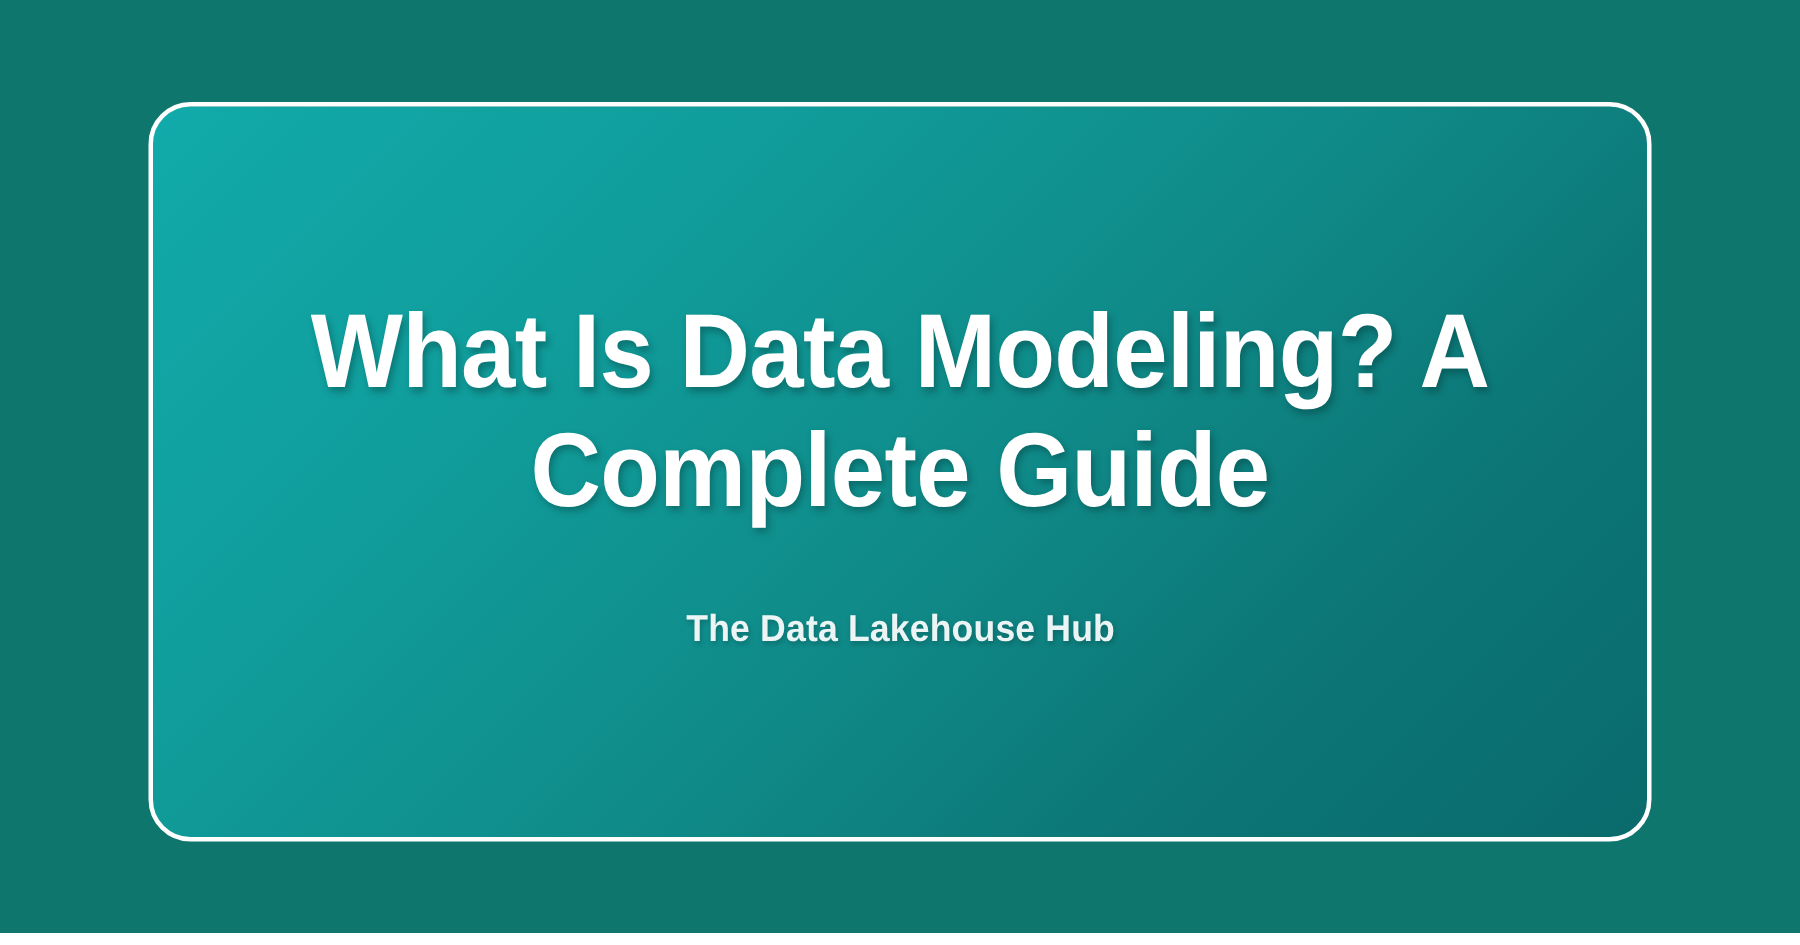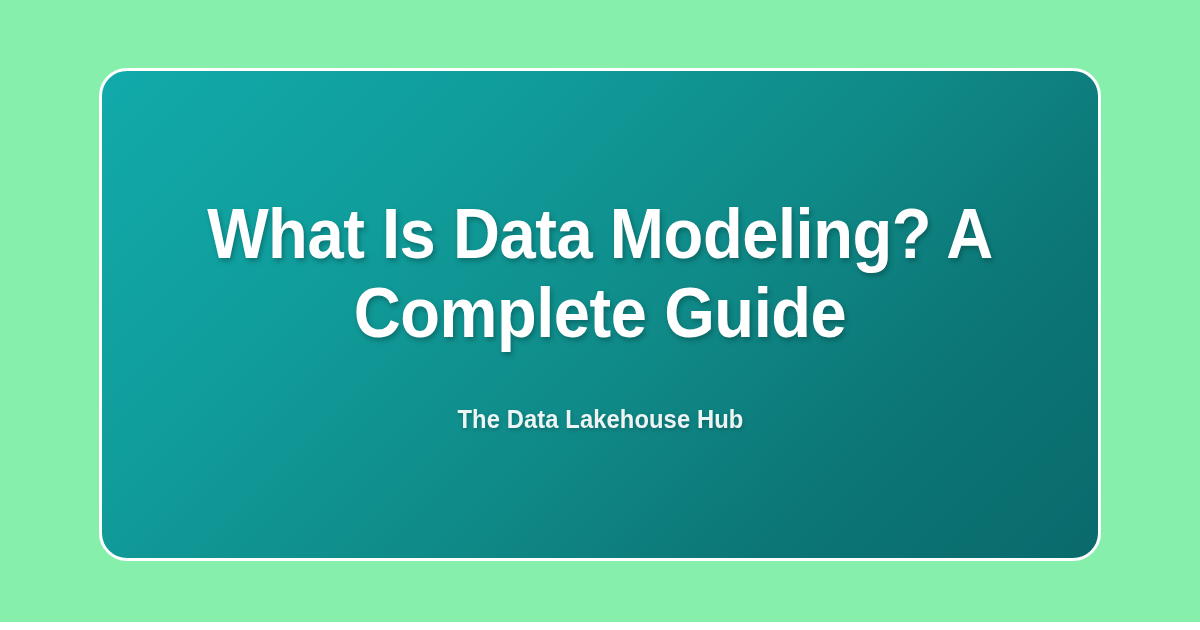--- a/index.html
+++ b/index.html
@@ -10,21 +10,21 @@
     width: 1200px;
     height: 630px;
     overflow: hidden;
     font-family: "Liberation Sans", sans-serif;
   }
 
   .og-canvas {
     position: relative;
     width: 1200px;
     height: 622px;
-    background: #86efac;
+    background: #0f766e;
     box-sizing: border-box;
     display: flex;
     align-items: center;
     justify-content: center;
   }
 
   .og-card {
     position: absolute;
     left: 99px;
     top: 68px;

